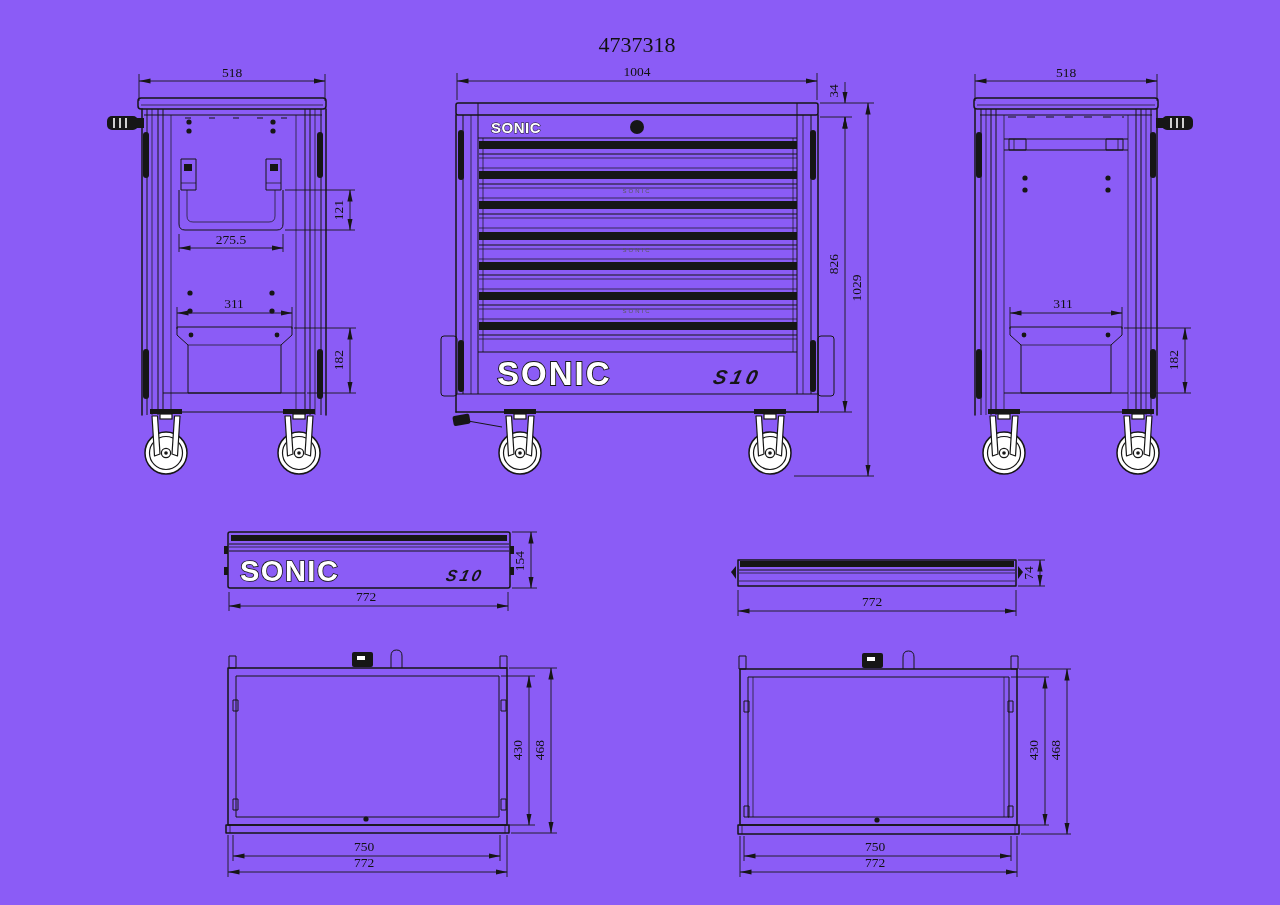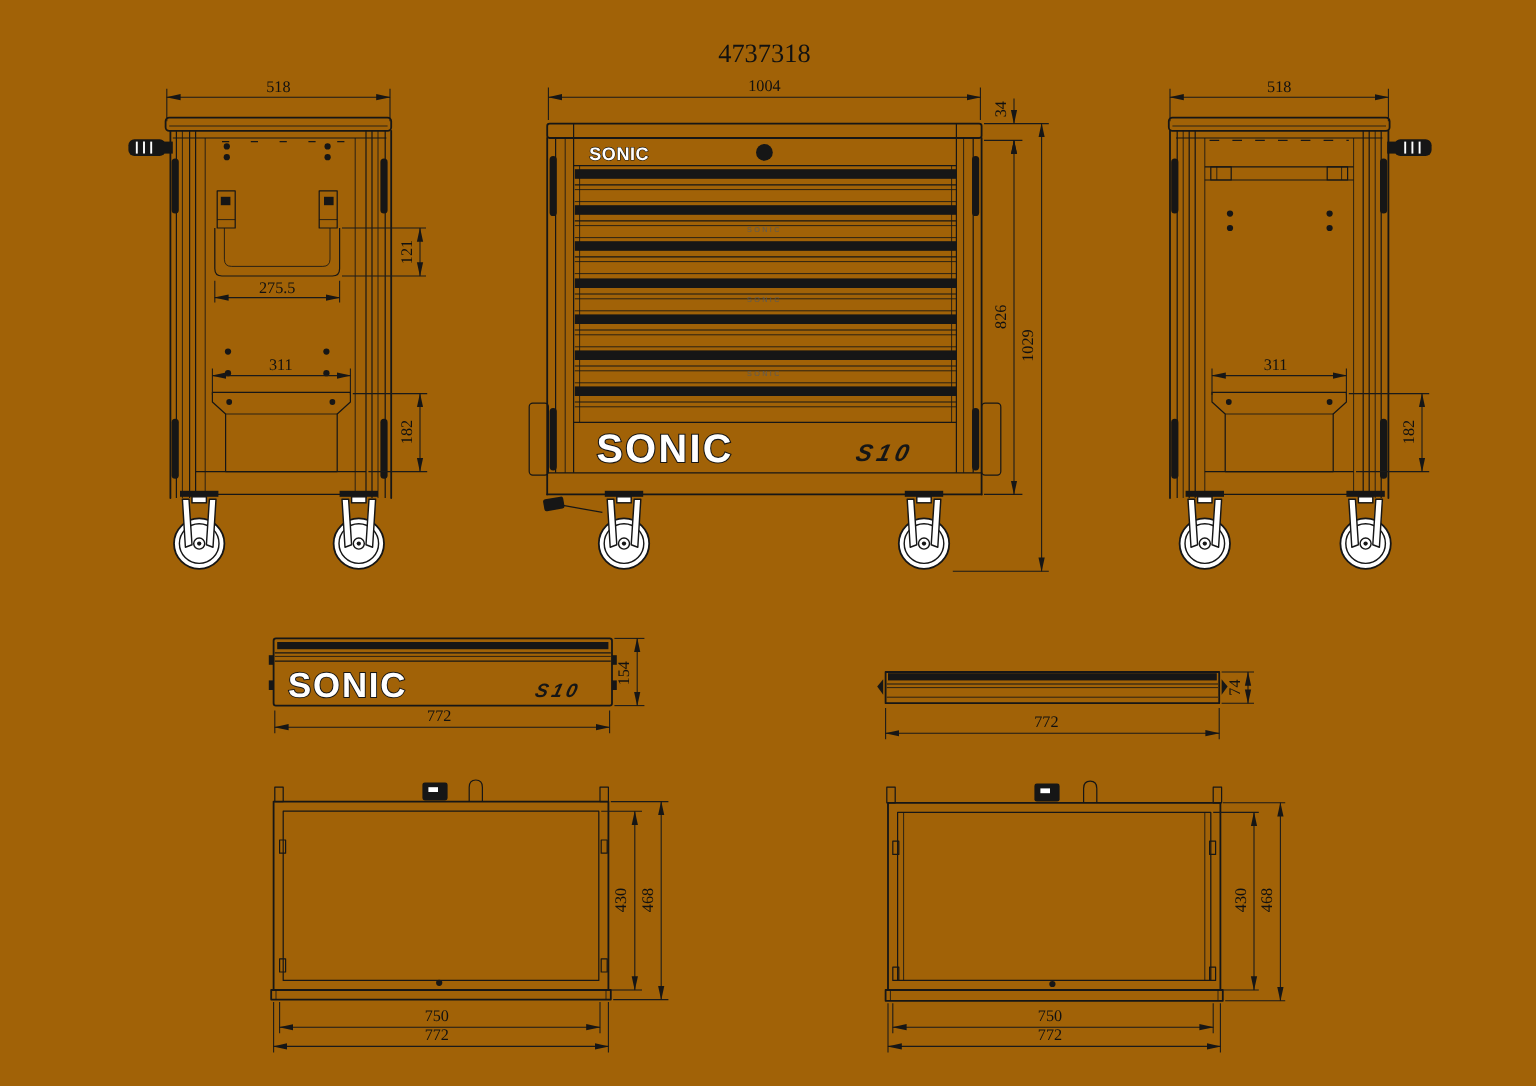--- a/index.html
+++ b/index.html
@@ -1,16 +1,16 @@
 <!DOCTYPE html>
 <html><head>
 <meta charset="utf-8">
 <style>
   html,body{margin:0;padding:0;background:#ffffff;}
-  .page{width:1280px;height:905px;background:#a16207;position:relative;overflow:hidden;}
+  .page{width:1280px;height:905px;background:#8b5cf6;position:relative;overflow:hidden;}
   svg{display:block;}
   .ol{stroke:#161616;fill:none;stroke-width:1.5;stroke-linejoin:round;stroke-linecap:round;}
   .ln{stroke:#161616;fill:none;stroke-width:1;stroke-linejoin:round;}
   .lt{stroke:#161616;fill:none;stroke-width:.7;}
   .blk{fill:#161616;stroke:none;}
   .dim{stroke:#1a1a1a;fill:none;stroke-width:.9;}
   .dimtxt{font-family:"Liberation Serif",serif;font-size:13.5px;fill:#111;text-anchor:middle;}
   .title{font-family:"Liberation Serif",serif;font-size:22px;fill:#111;text-anchor:middle;}
   .logo-outline{font-family:"Liberation Sans",sans-serif;font-weight:bold;fill:#fff;stroke:#161616;paint-order:stroke;}
   .badge{font-family:"Liberation Sans",sans-serif;font-weight:bold;font-style:italic;fill:#161616;}

